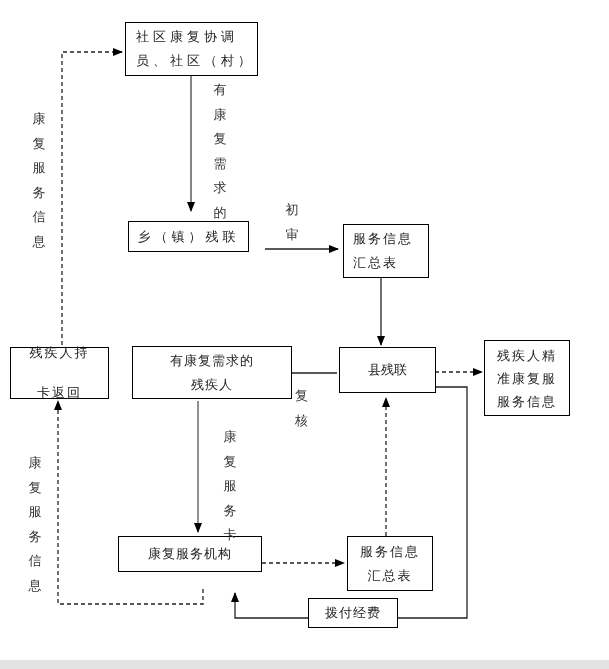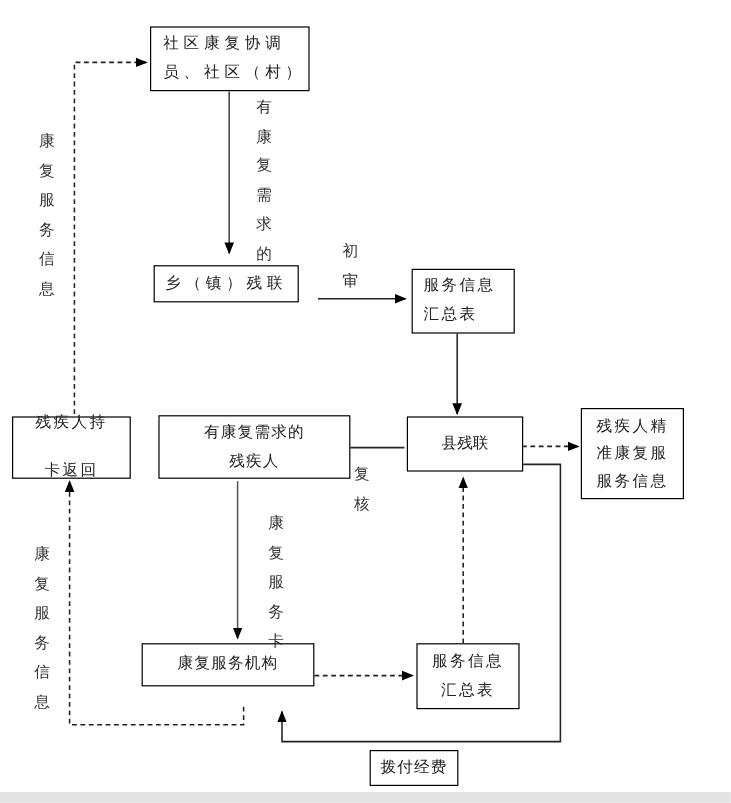--- a/index.html
+++ b/index.html
@@ -94,21 +94,21 @@
 
 <div class="box" style="left:118px; top:536px; width:144px; height:36px;">
   <span style="letter-spacing:1px;">康复服务机构</span>
 </div>
 
 <div class="box" style="left:347px; top:536px; width:86px; height:55px; flex-direction:column;">
   <span style="letter-spacing:2px;">服务信息</span>
   <span style="letter-spacing:2px;">汇总表</span>
 </div>
 
-<div class="box" style="left:308px; top:625px; width:74px; height:30px;">
+<div class="box" style="left:308px; top:598px; width:90px; height:30px;">
   <span style="letter-spacing:1px;">拨付经费</span>
 </div>
 
 <div class="vlabel" style="left:212px; top:78px;">有康复需求的</div>
 <div class="vlabel" style="left:284px; top:198px;">初审</div>
 <div class="vlabel" style="left:292px; top:384px;text-align:right;">复核</div>
 <div class="vlabel" style="left:222px; top:425px;">康复服务卡</div>
 <div class="vlabel" style="left:31px; top:107px;">康复服务信息</div>
 <div class="vlabel" style="left:27px; top:451px;">康复服务信息</div>
 

